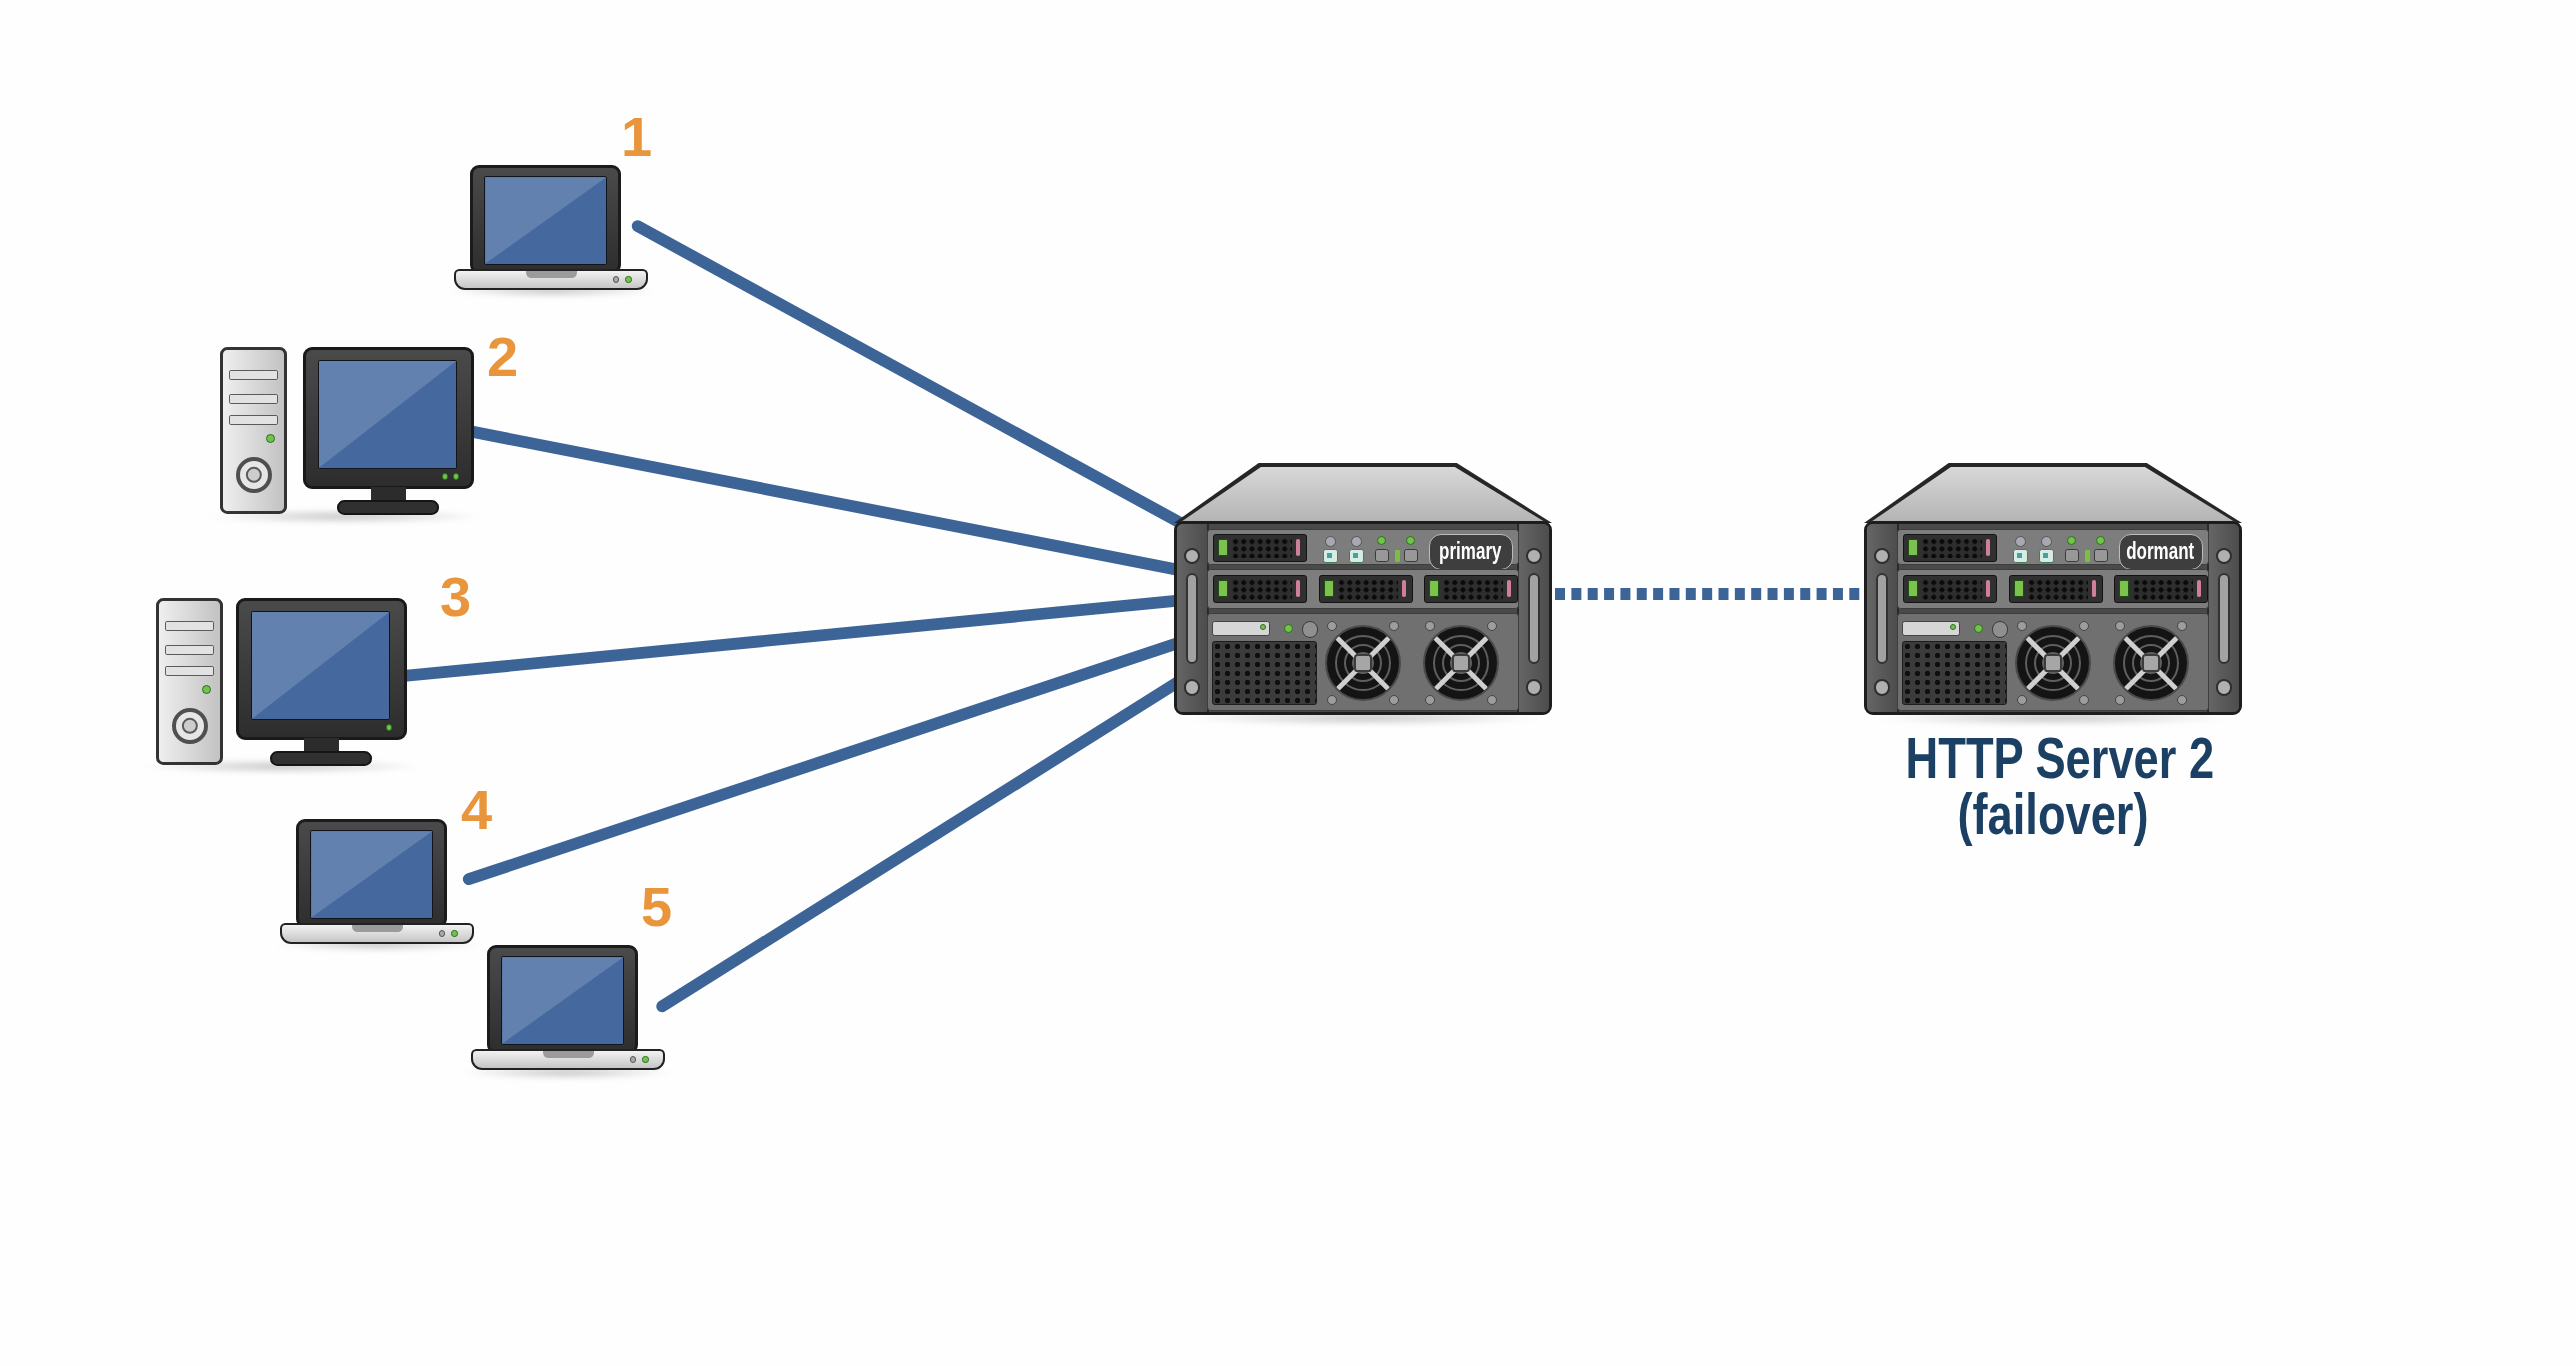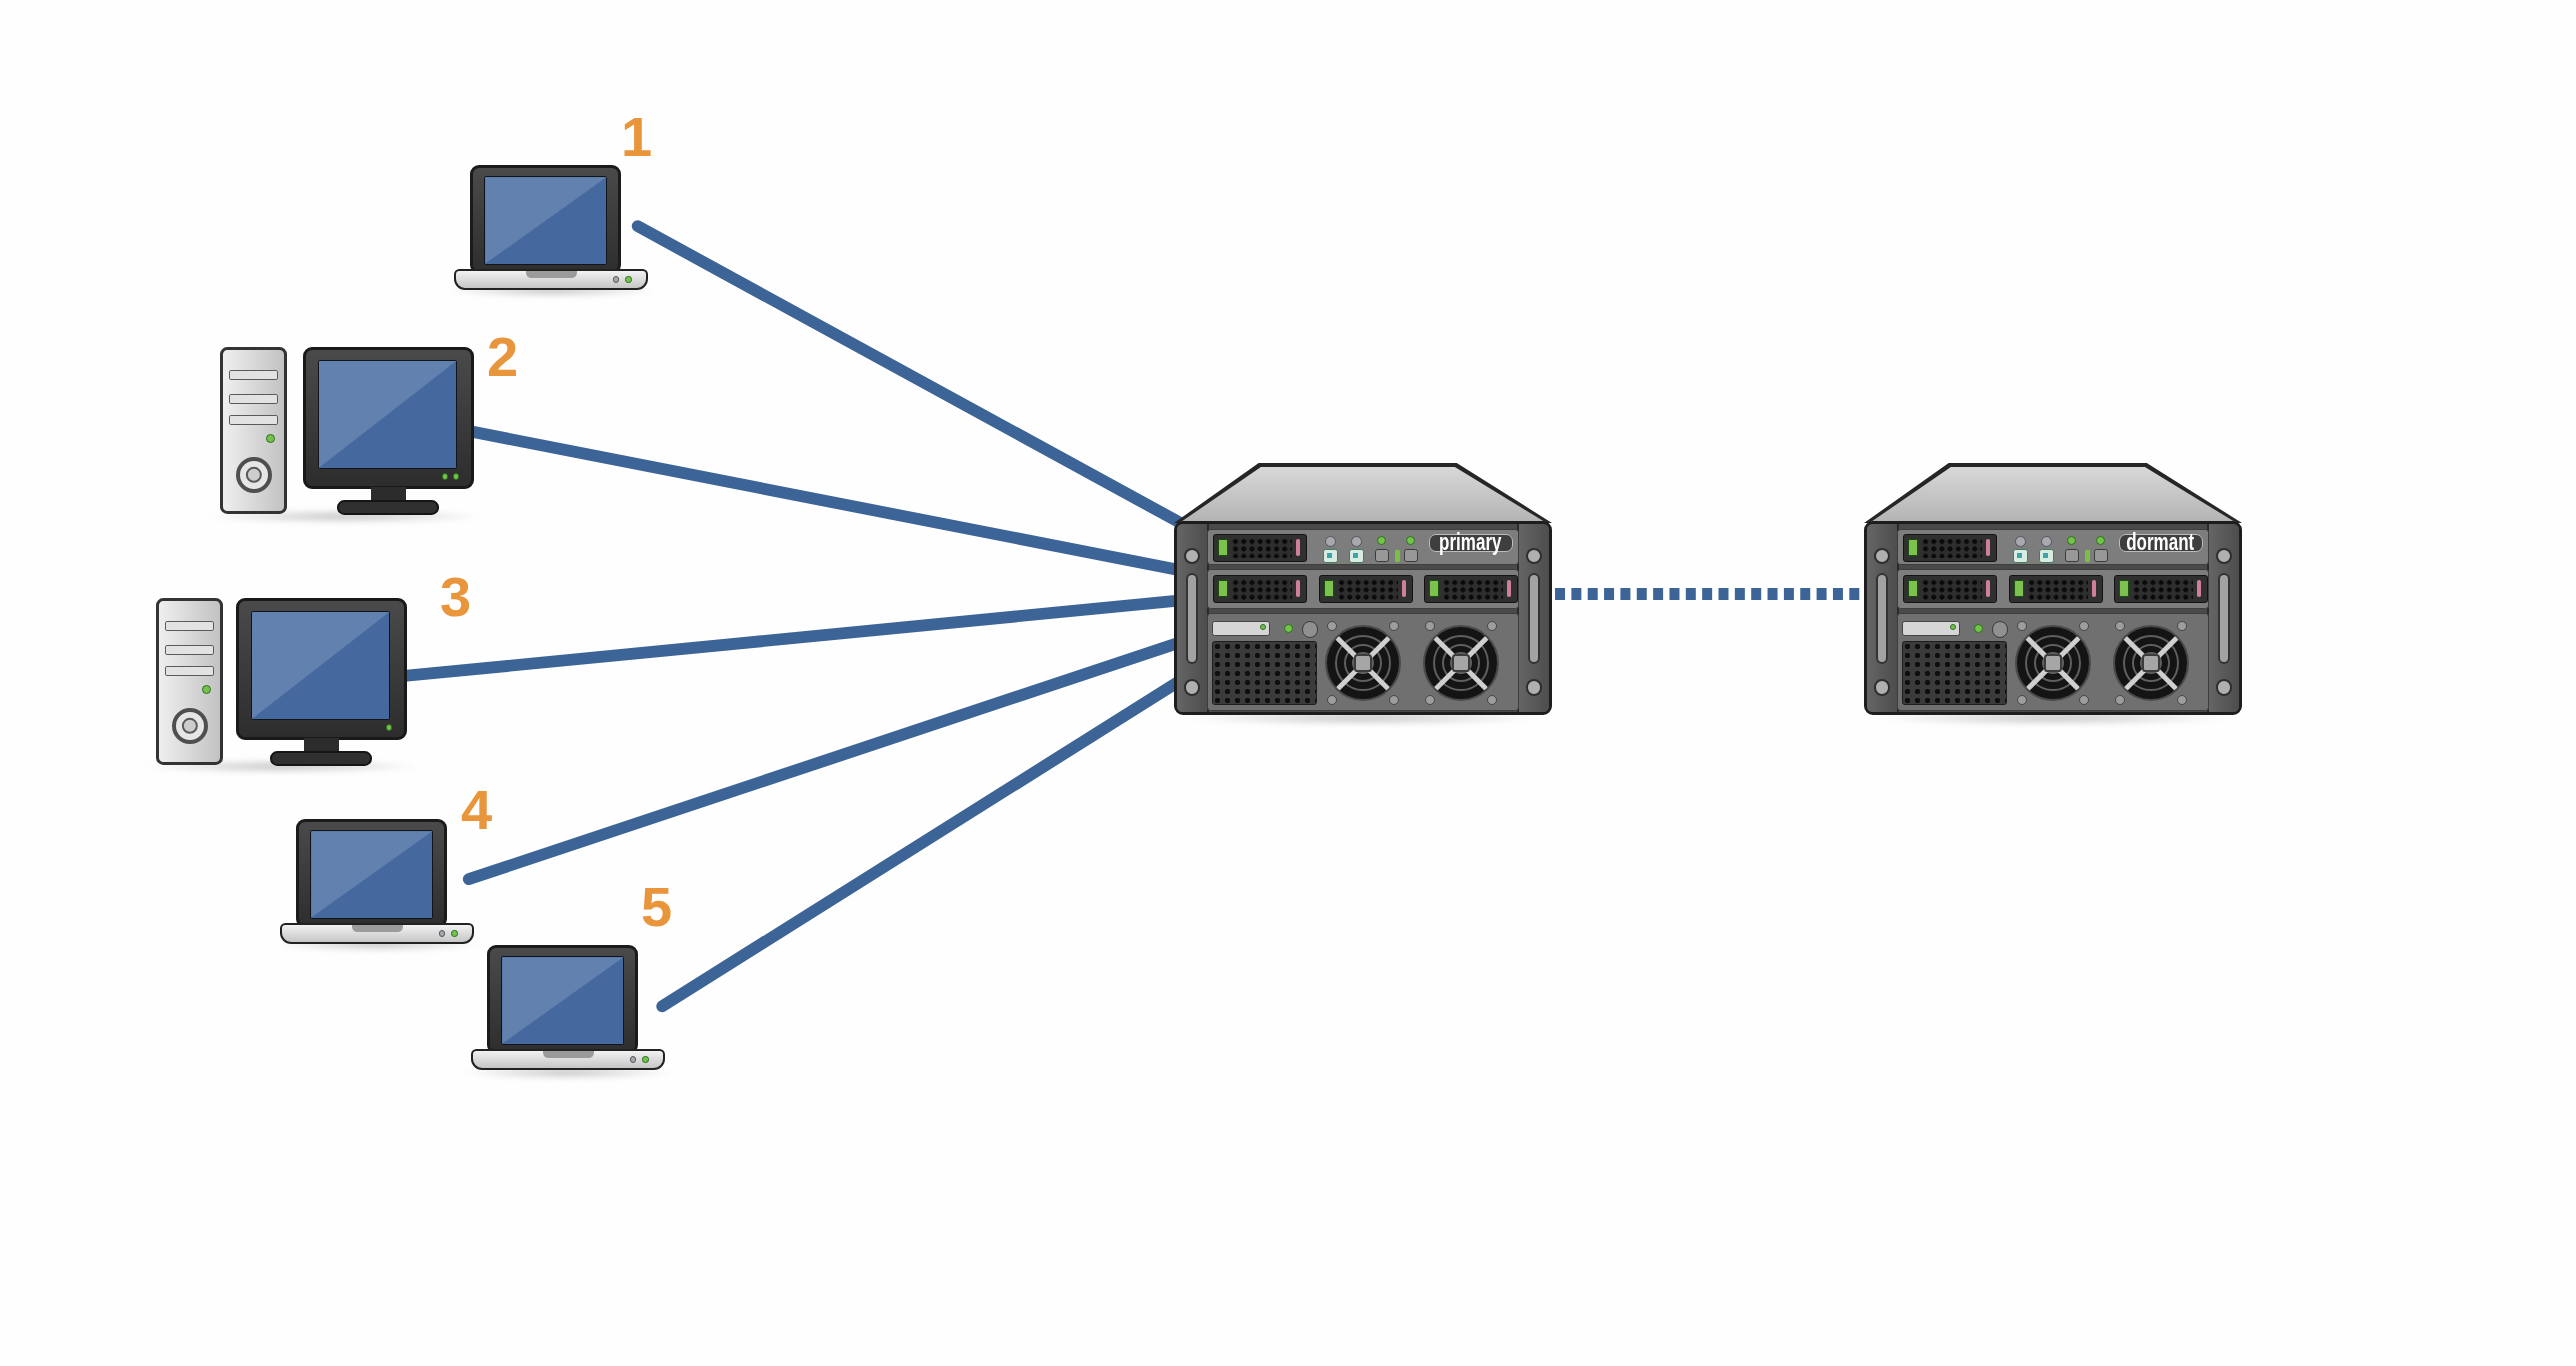--- a/index.html
+++ b/index.html
@@ -87,22 +87,22 @@
                border:1.8px solid #1c4e10;border-radius:1.8px;box-sizing:border-box;}
   .bay::after{content:"";position:absolute;right:6.4px;top:3.6px;width:3.6px;height:17px;background:#d07f9b;border-radius:1.8px;}
   .bay-vent{position:absolute;left:18px;right:14.5px;top:2.7px;bottom:2.7px;border-radius:1.8px;background-color:#2e2e2e;
             background-image:radial-gradient(circle at 3.6px 3.6px,#0a0a0a 2.2px,rgba(0,0,0,0) 2.7px);background-size:8.2px 7.3px;}
   .led-grayled{width:11px;height:11px;background:#a8a8b0;border:1.8px solid #54545c;}
   .sq{position:absolute;box-sizing:border-box;}
   .sq-teal{width:14.5px;height:13.6px;background:#d9ece2;border:1.8px solid #47795c;border-radius:2.7px;}
   .sq-teal::after{content:"";position:absolute;left:2.7px;top:2.7px;width:5.4px;height:4.5px;background:#3fa3a8;}
   .sq-gray{width:13.6px;height:12.7px;background:#989898;border:1.8px solid #3b3b3b;border-radius:2.7px;}
   .gbar{position:absolute;width:4.5px;height:11.8px;background:#7abf44;border-radius:0.9px;}
-  .badge{position:absolute;right:5.4px;top:3.6px;width:84px;height:18px;background:#3e3e3e;border:1.8px solid #bdbdbd;
-         border-radius:7px;box-sizing:border-box;display:flex;align-items:center;justify-content:center;}
+  .badge{position:absolute;right:5.4px;top:3.6px;width:84px;height:36px;background:#3e3e3e;border:1.8px solid #bdbdbd;
+         border-radius:12px;box-sizing:border-box;display:flex;align-items:center;justify-content:center;}
   .badge span{color:#fff;font-weight:bold;font-size:23.6px;transform:scaleX(.72);white-space:nowrap;}
   .psu-slot{position:absolute;left:3.6px;top:7.3px;width:58px;height:14.5px;background:#d6d6d6;border:1.8px solid #454545;
             border-radius:2.7px;box-sizing:border-box;}
   .circle-btn{position:absolute;width:16.3px;height:16.3px;background:#909090;border:1.8px solid #3a3a3a;border-radius:50%;
               box-sizing:border-box;}
   .psu-vent{position:absolute;left:3.6px;top:27px;width:105px;height:64px;box-sizing:border-box;background-color:#3b3b3b;
             background-image:radial-gradient(circle at 4.5px 4.5px,#0f0f0f 2.4px,rgba(0,0,0,0) 3px);
             background-size:10px 9px;border:1.8px solid #1e1e1e;border-radius:2.7px;}
   .fan{position:absolute;top:11px;width:76px;height:76px;background:#141414;border:2.7px solid #4a4a4a;
        border-radius:50%;box-sizing:border-box;overflow:hidden;}
@@ -364,15 +364,21 @@
           <div class="ring r1"></div>
           <div class="ring r2"></div>
           <div class="ring r3"></div>
           <div class="blade b1"></div>
           <div class="blade b2"></div>
           <div class="hub"></div>
         </div>
       </div>
     </div>
   </div>
+  <div class="caption" style="left:1864px;top:730px">
+    <div class="caption-inner">
+      <div>HTTP Server 2</div>
+      <div>(failover)</div>
+    </div>
+  </div>
 
 </div>
 
 
 </body></html>

